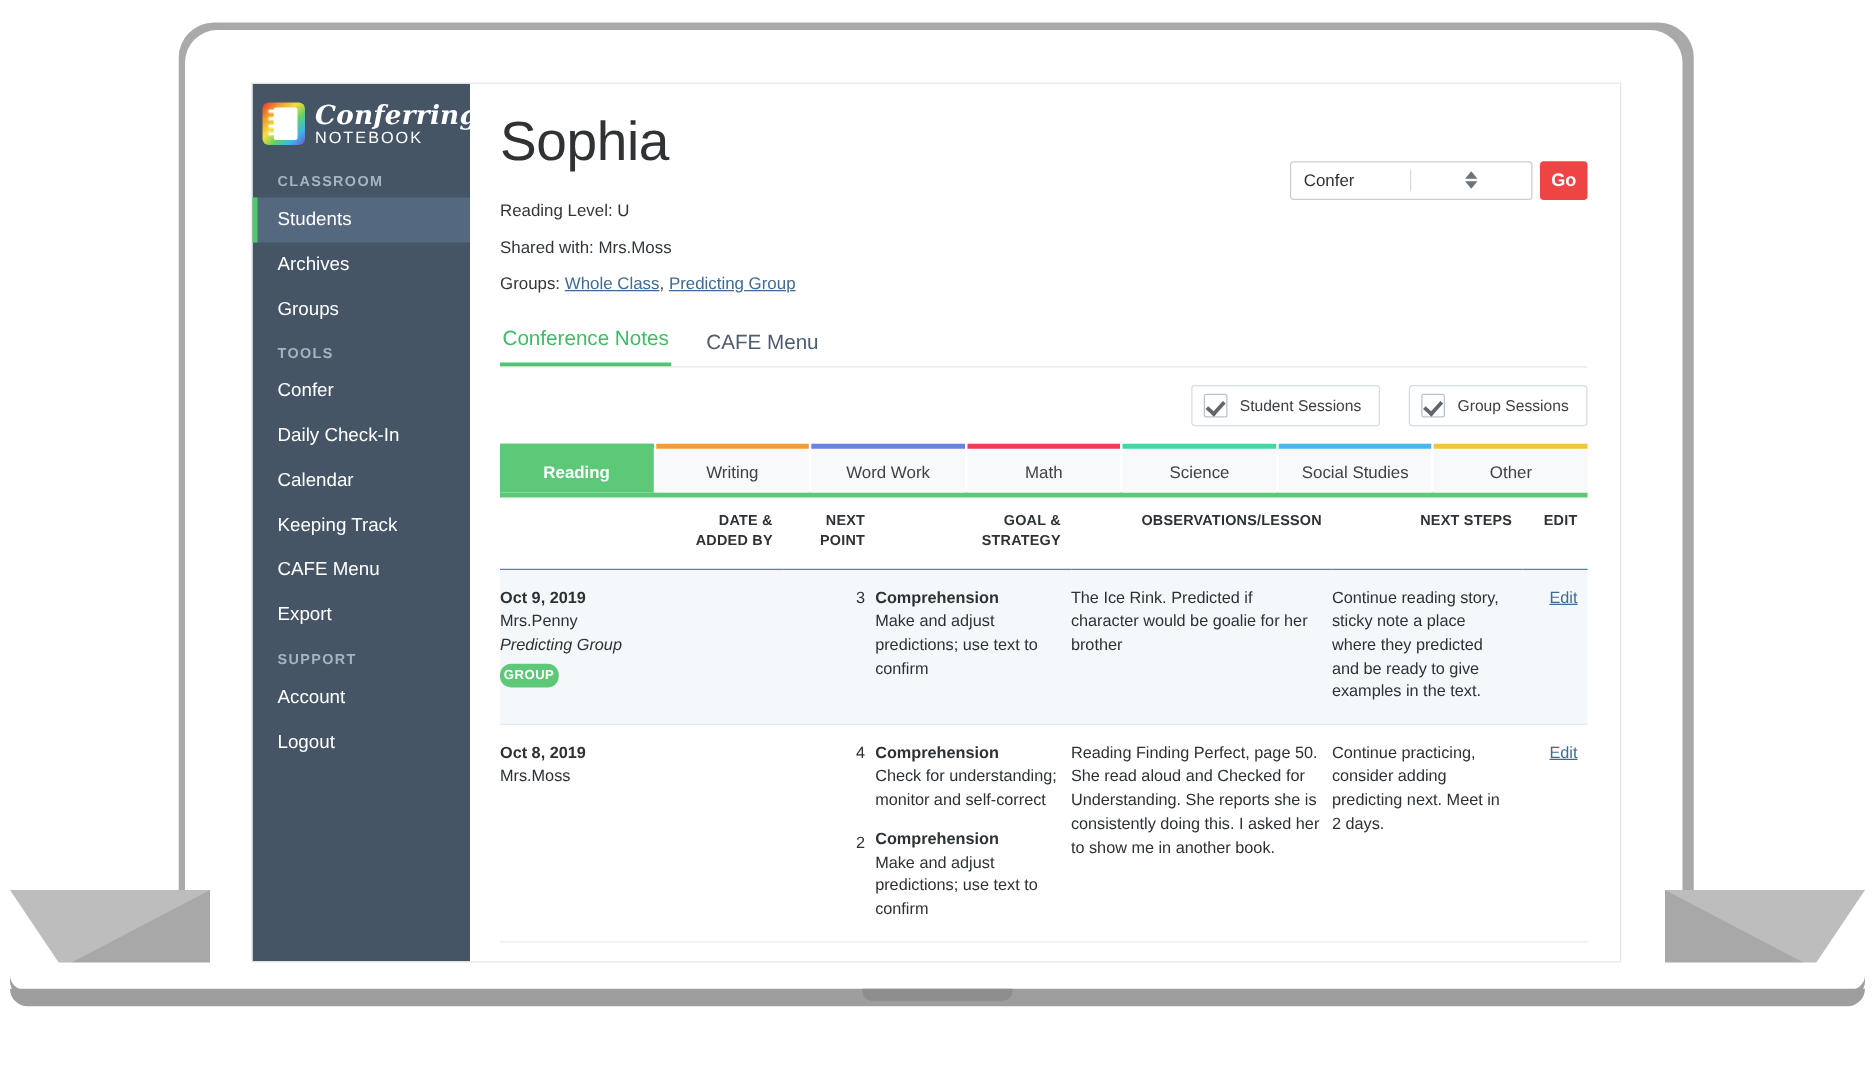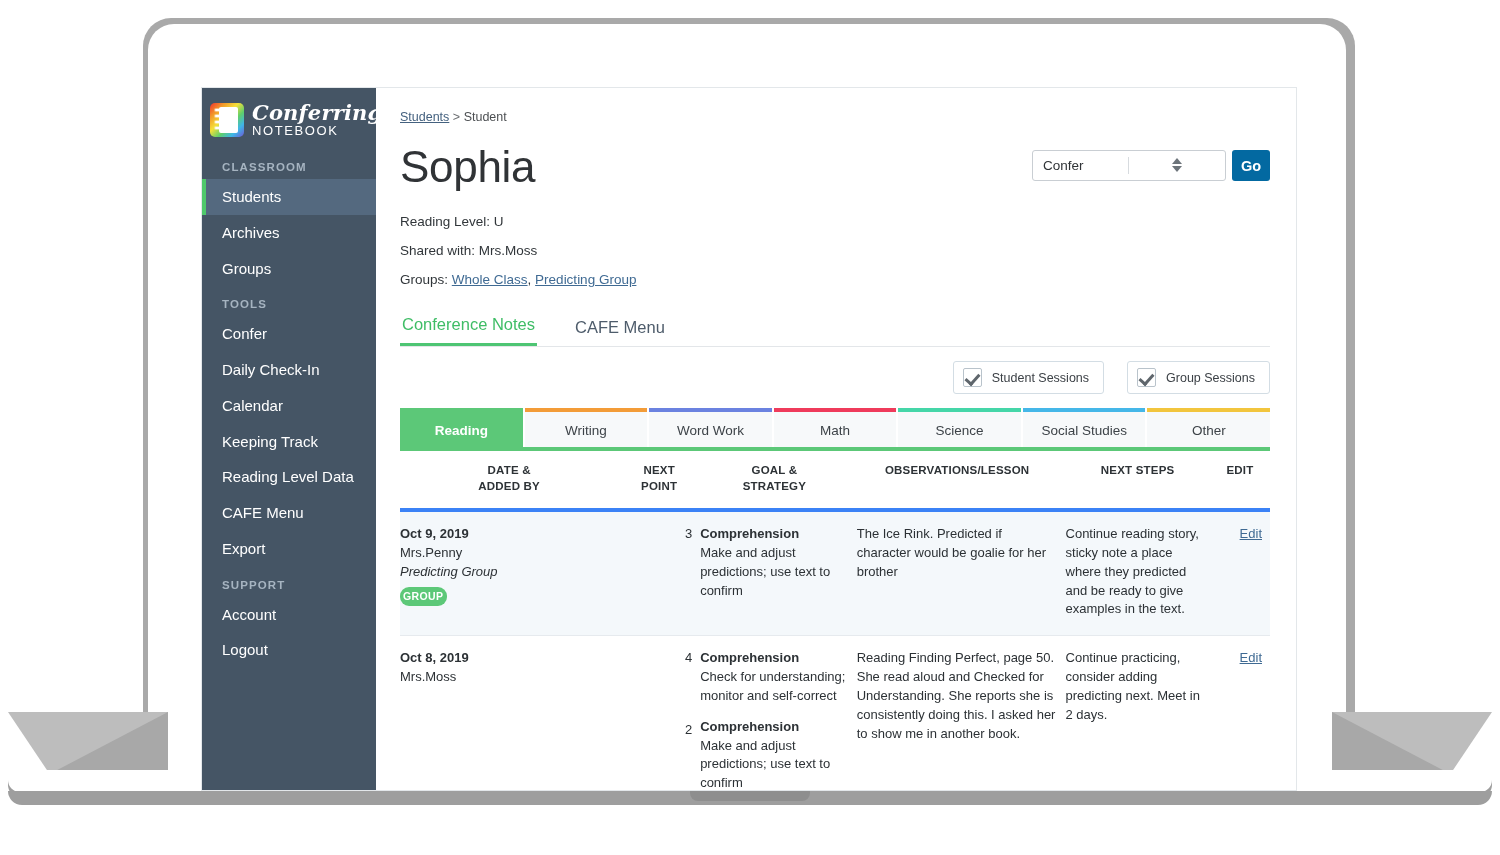--- a/index.html
+++ b/index.html
@@ -72,21 +72,20 @@
   }
 
   
   .app {
     position: absolute; left: 201px; top: 66px;
     width: 1096px; height: 704px;
     background: #ffffff;
     border: 1px solid #e3e7ea;
     display: flex;
     overflow: hidden;
-    margin-top: 21px;
   }
 
   
   .sidebar {
     width: 174px; flex: 0 0 174px;
     background: #455565;
     color: #ffffff;
     padding-top: 0;
   }
   .logo-row {
@@ -187,28 +186,28 @@
           border-left: 1px solid #d7dbdf; padding-left: 6px; height: 60%;
           justify-content: center; gap: 2px; }
   .spin i {
     width: 0; height: 0; border-left: 5px solid transparent;
     border-right: 5px solid transparent; display: block;
   }
   .spin i.up { border-bottom: 6px solid #6d747a; }
   .spin i.dn { border-top: 6px solid #6d747a; }
   .go-btn {
     width: 38px; height: 31px; border-radius: 3px;
-    background: #0369a1; color: #fff; border: 0;
+    background: #ef4444; color: #fff; border: 0;
     font-size: 14.5px; font-weight: 700; cursor: pointer;
     font-family: "Liberation Sans", sans-serif;
   }
 
   
   .tabs {
-    display: flex; gap: 36px; align-items: flex-end;
+    display: flex; gap: 26px; align-items: flex-end;
     border-bottom: 1px solid #e3e6e9;
     margin-top: 22px;
   }
   .tab {
     font-size: 16.5px; padding: 6px 2px 9px 2px; cursor: pointer;
     color: #4e5c6b;
   }
   .tab.active { color: #3fbd66; border-bottom: 3px solid #4ec573; }
 
   
@@ -245,24 +244,24 @@
   }
   .subject:last-child { margin-right: 0; }
   .subject.active {
     background: #5cc878; color: #ffffff; font-weight: 700;
     border-top-color: #5cc878;
   }
 
   
   table.notes { width: 100%; border-collapse: collapse; table-layout: fixed; }
   table.notes th {
-    text-align: center; font-size: 11.5px; font-weight: 700;
+    text-align: right; font-size: 11.5px; font-weight: 700;
     color: #2d3236; letter-spacing: .2px;
     padding: 12px 8px 14px 0; vertical-align: top;
-    border-bottom: 4px solid #3b82f6;
+    border-bottom: 1px solid #3b82f6;
     line-height: 1.35;
   }
   th.c-date  { width: 26%; }
   th.c-touch { width: 8.5%;  text-align: right; padding-right: 16px;}
   th.c-goal  { width: 18%; }
   th.c-obs   { width: 24%; }
   th.c-next  { width: 17.5%; }
   th.c-edit  { width: 6%; text-align: right; }
 
   table.notes td {
@@ -328,39 +327,33 @@
         <div class="nav-item">Archives</div>
         <div class="nav-item">Groups</div>
       </div>
 
       <div>
         <div class="nav-group-label">TOOLS</div>
         <div class="nav-item">Confer</div>
         <div class="nav-item">Daily Check-In</div>
         <div class="nav-item">Calendar</div>
         <div class="nav-item">Keeping Track</div>
-        <div class="nav-item">Reading Level Data</div>
         <div class="nav-item">CAFE Menu</div>
         <div class="nav-item">Export</div>
       </div>
 
       <div>
         <div class="nav-group-label">SUPPORT</div>
         <div class="nav-item">Account</div>
         <div class="nav-item">Logout</div>
       </div>
     </nav>
 
     <main class="main">
 
-      <div class="crumbs">
-        <a>Students</a>
-        <span class="sep">&gt;</span>
-        <span>Student</span>
-      </div>
 
       <h1 class="page-title">Sophia</h1>
 
       <div class="meta">Reading Level: U</div>
       <div class="meta">Shared with: Mrs.Moss</div>
       <div class="meta">
         <span>Groups:</span>
         <a>Whole Class</a><span>,</span>
         <a>Predicting Group</a>
       </div>

